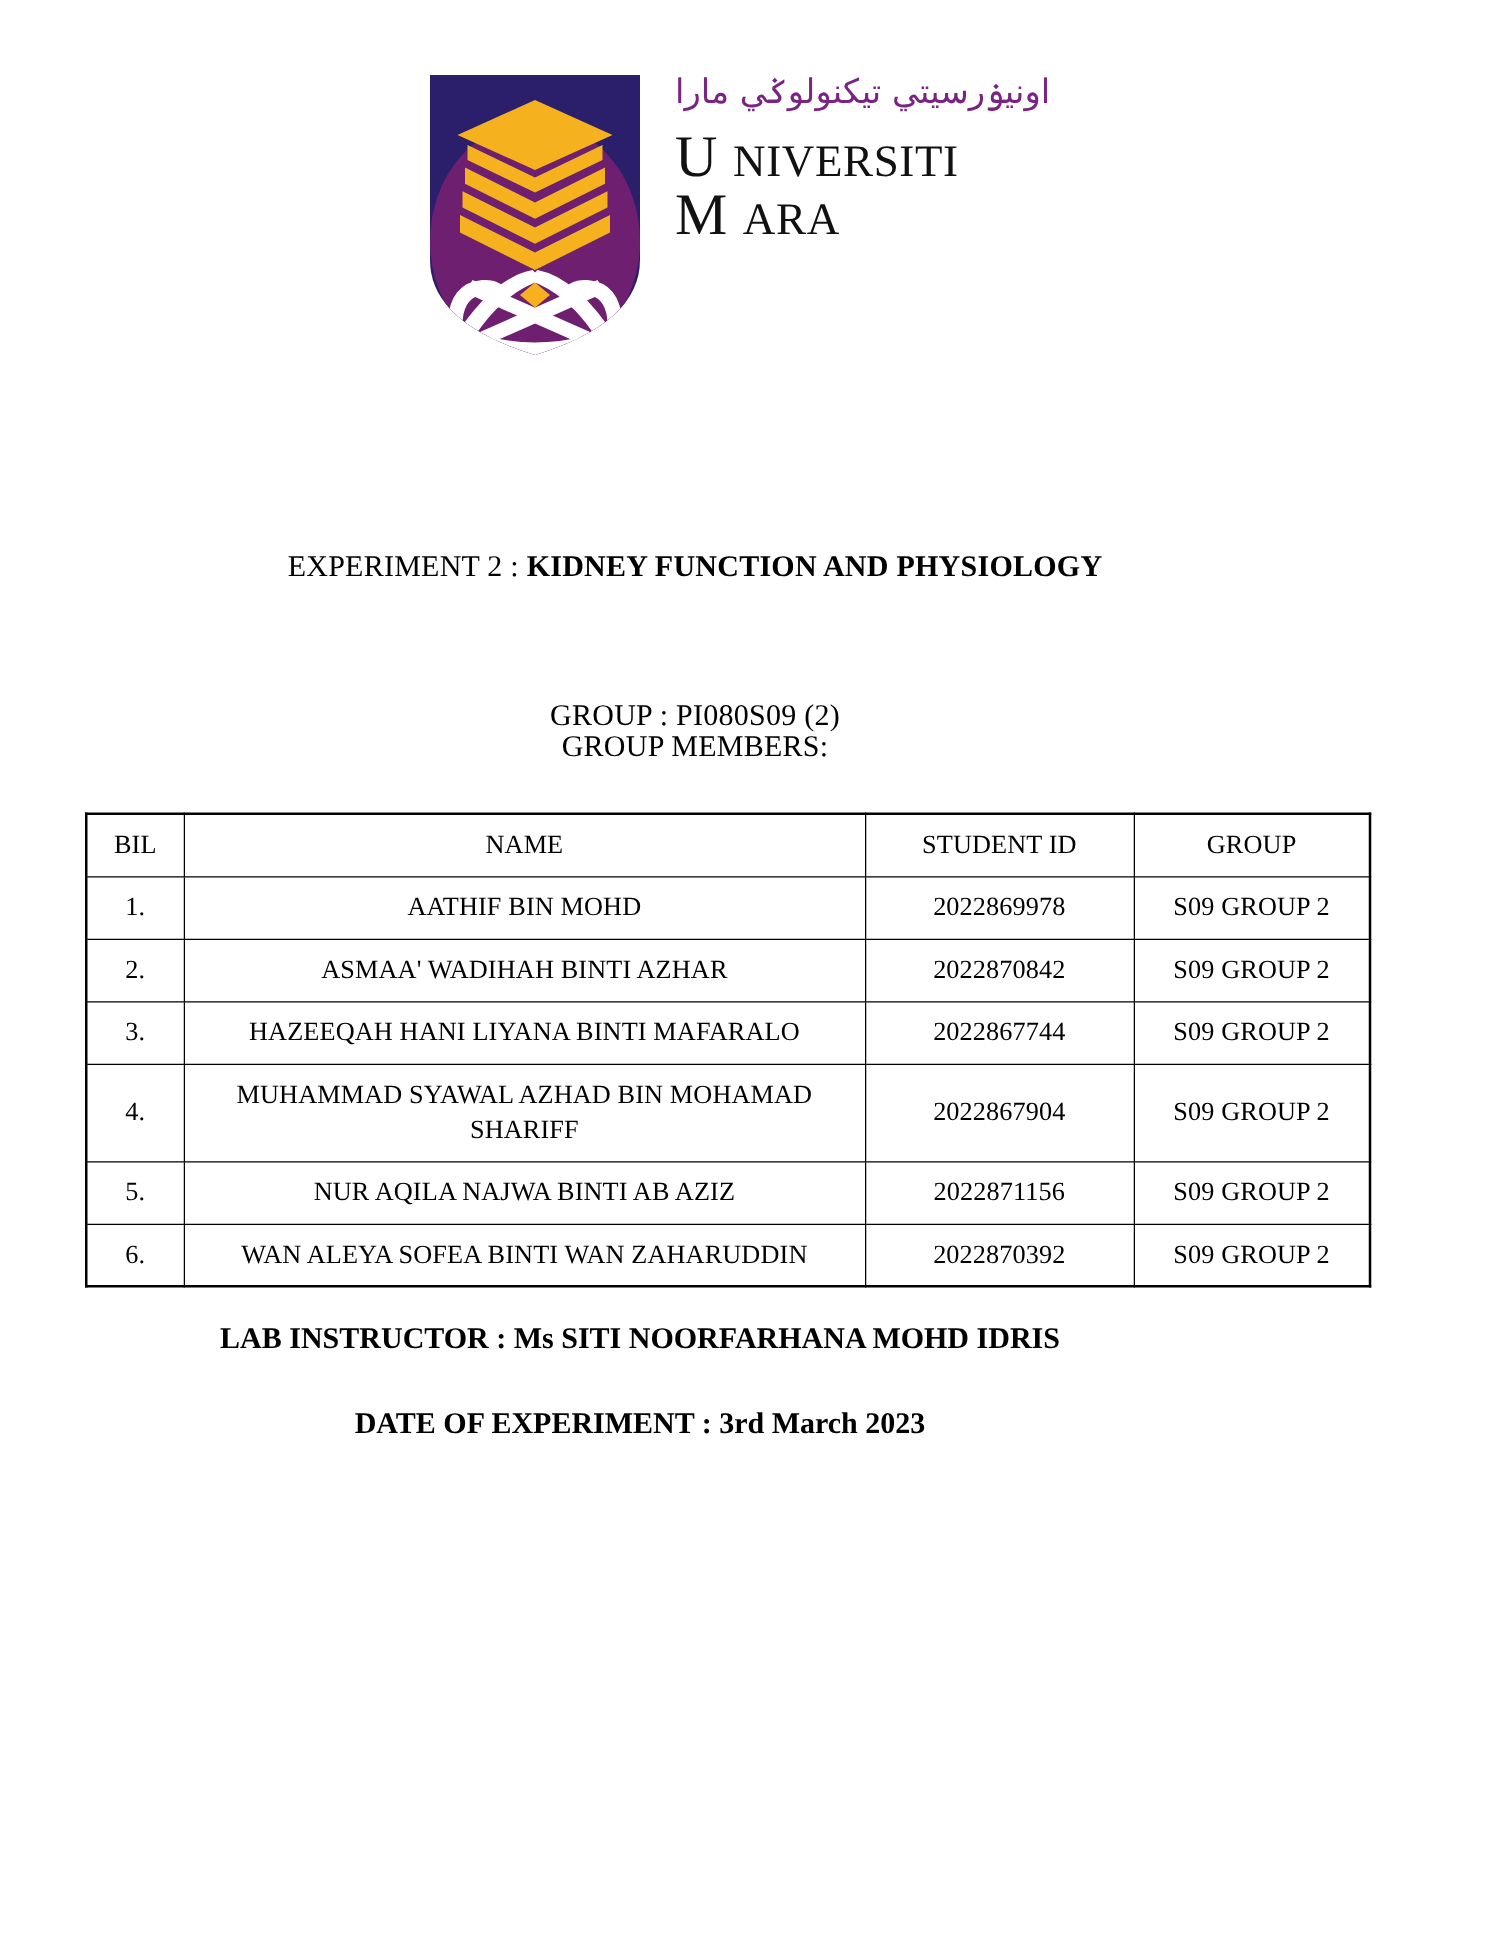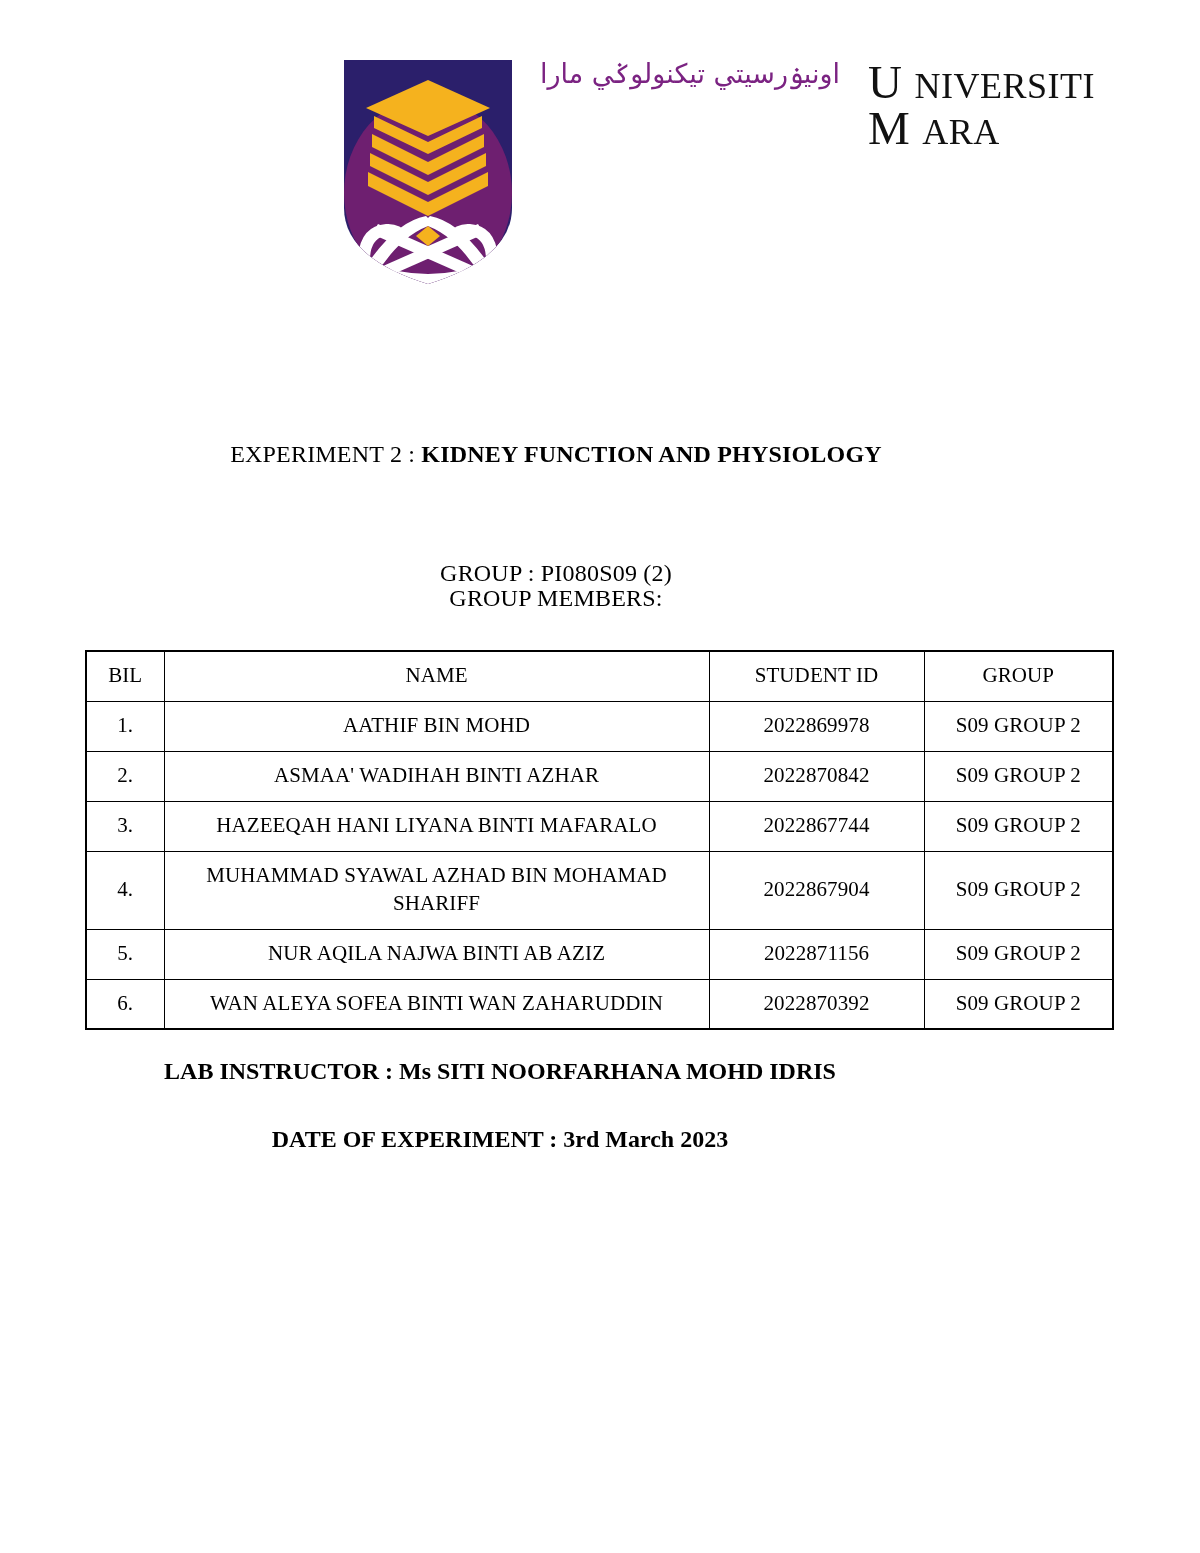--- a/index.html
+++ b/index.html
@@ -33,22 +33,21 @@
     height: 228px;
     flex: 0 0 auto;
     position: relative;
   }
   .crest svg { display: block; }
 
   .wordmark {
     margin-left: 24px;
     padding-top: 2px;
     display: flex;
-    flex-direction: row;
-    gap: 28px;
+    flex-direction: column;
   }
   .jawi {
     font-family: "DejaVu Sans", sans-serif;
     font-size: 27px;
     line-height: 1.0;
     color: #7B2382;
     direction: rtl;
     unicode-bidi: bidi-override;
     letter-spacing: 0px;
     margin-bottom: 4px;
@@ -85,21 +84,21 @@
     white-space: nowrap;
   }
   .headline.t1 { top: 441px; }
   .headline.t2 { top: 512px; margin-top: 48px; }
   .headline.t3 { top: 585px; }
   .bold { font-weight: bold; }
 
   
   .members-table {
     position: absolute;
-    left: 85px;
+    left: 68px;
     top: 650px;
     width: 1027px;
     border-collapse: collapse;
     table-layout: fixed;
     border: 2px solid #000;
   }
   .members-table col.c-bil    { width: 78px; }
   .members-table col.c-name   { width: 545px; }
   .members-table col.c-id     { width: 215px; }
   .members-table col.c-group  { width: 189px; }
@@ -115,21 +114,21 @@
     line-height: 1.32;
     letter-spacing: 0.1px;
   }
   .members-table thead th { height: 50px; }
   .members-table tbody tr { height: 50px; }
   .members-table tbody tr.tall { height: 78px; }
 
   
   .footline {
     position: absolute;
-    left: 4px;
+    left: 16px;
     width: 992px;
     text-align: center;
     font-size: 24px;
     font-weight: bold;
     white-space: nowrap;
   }
   .footline.f1 { top: 1058px; }
   .footline.f2 { top: 1126px; }
 </style>
 </head>

